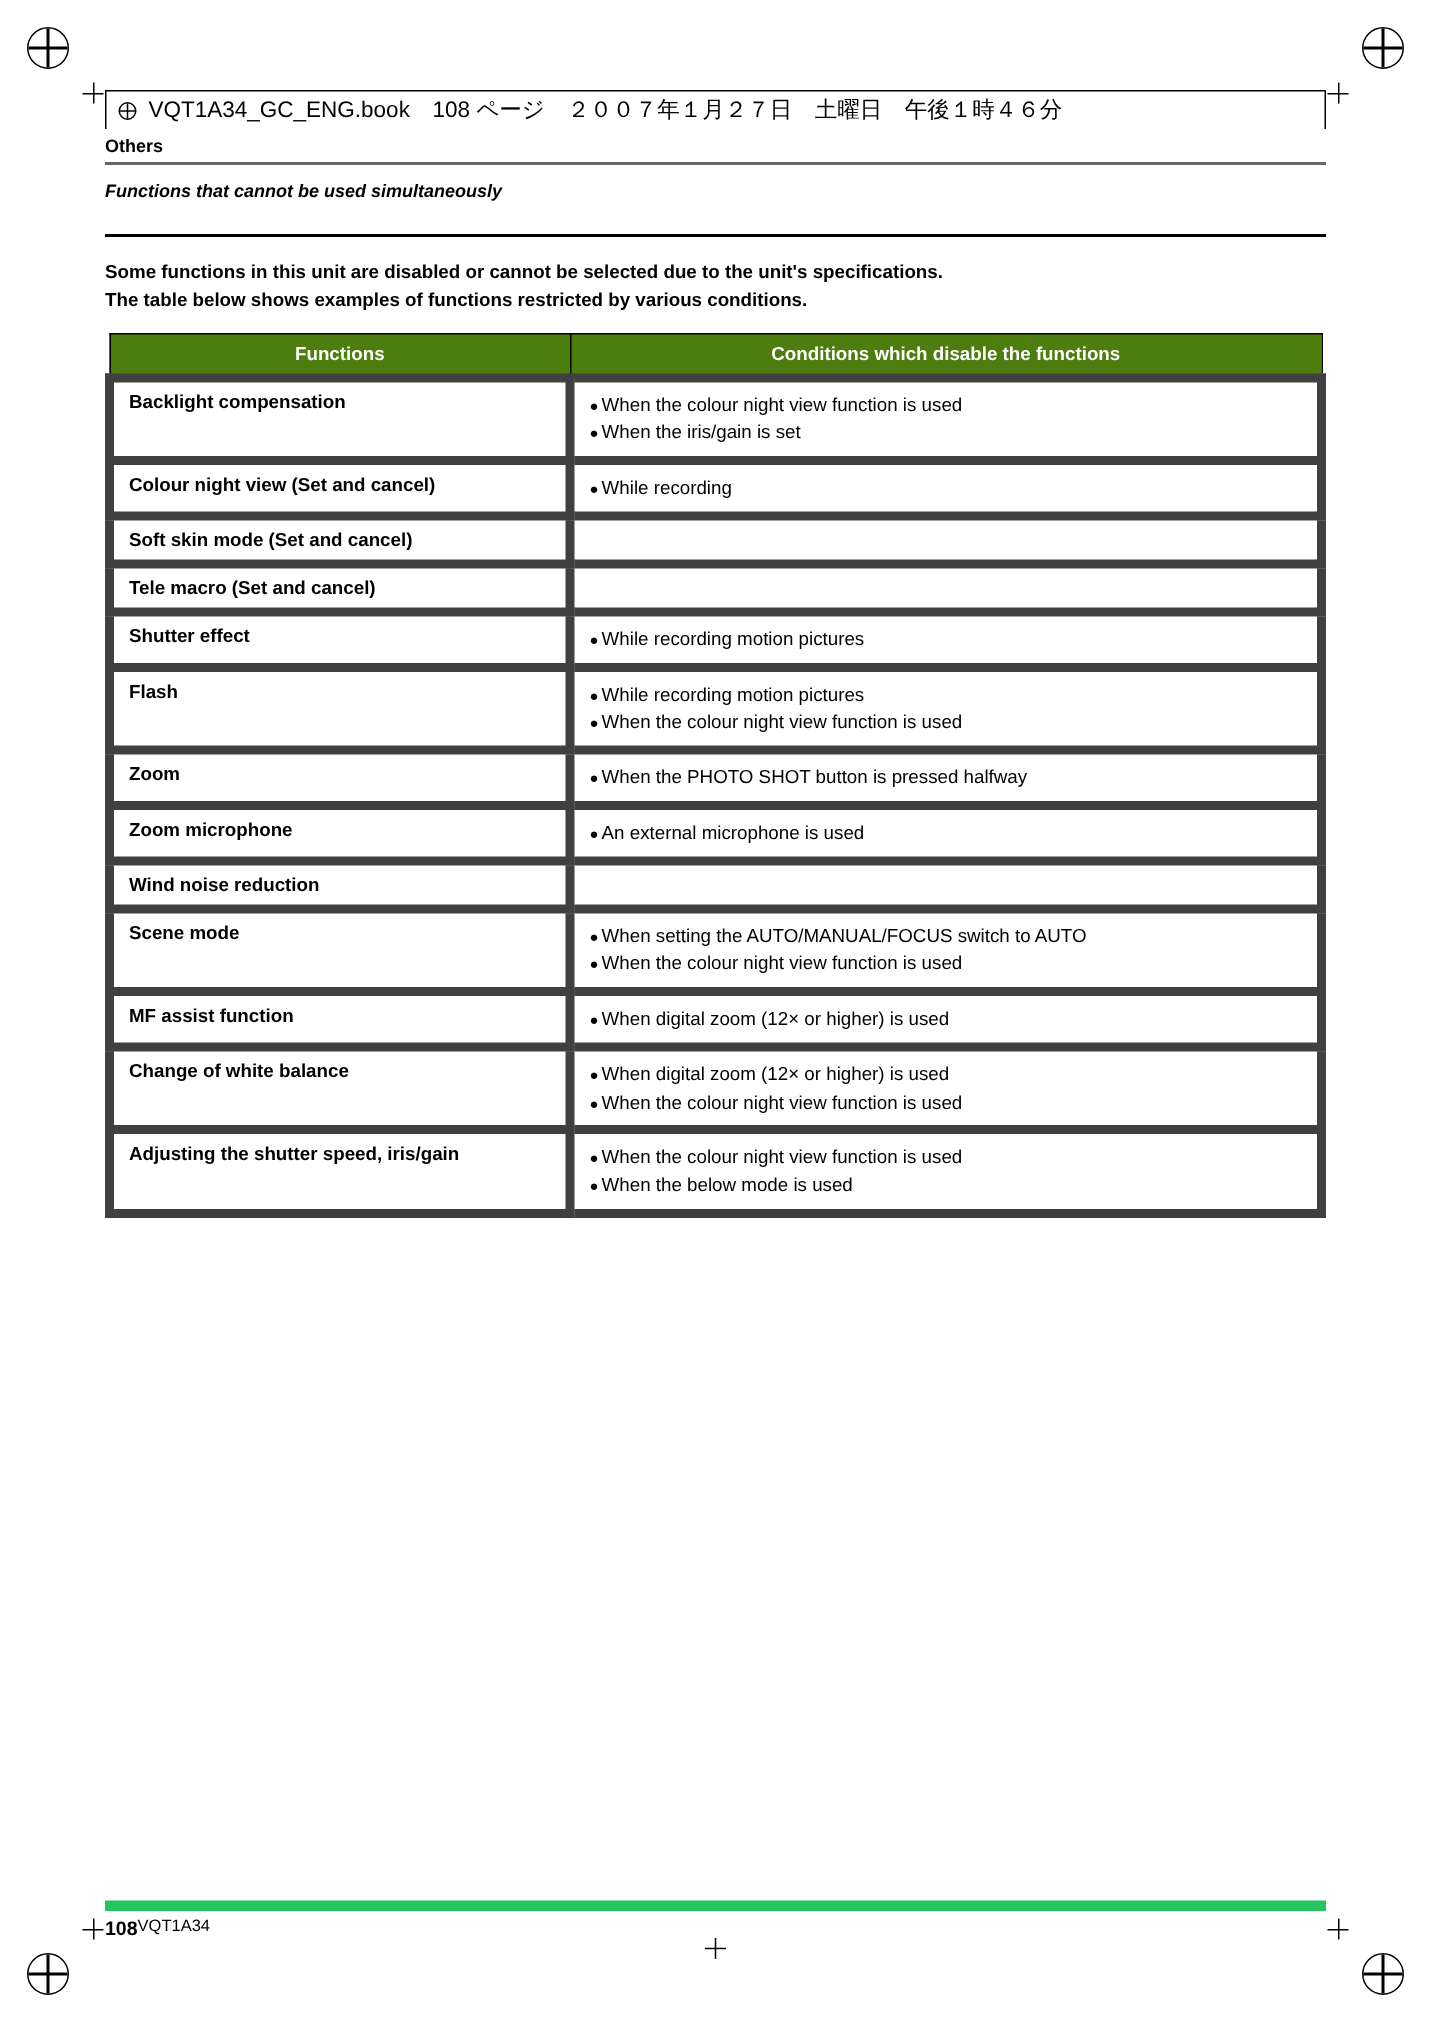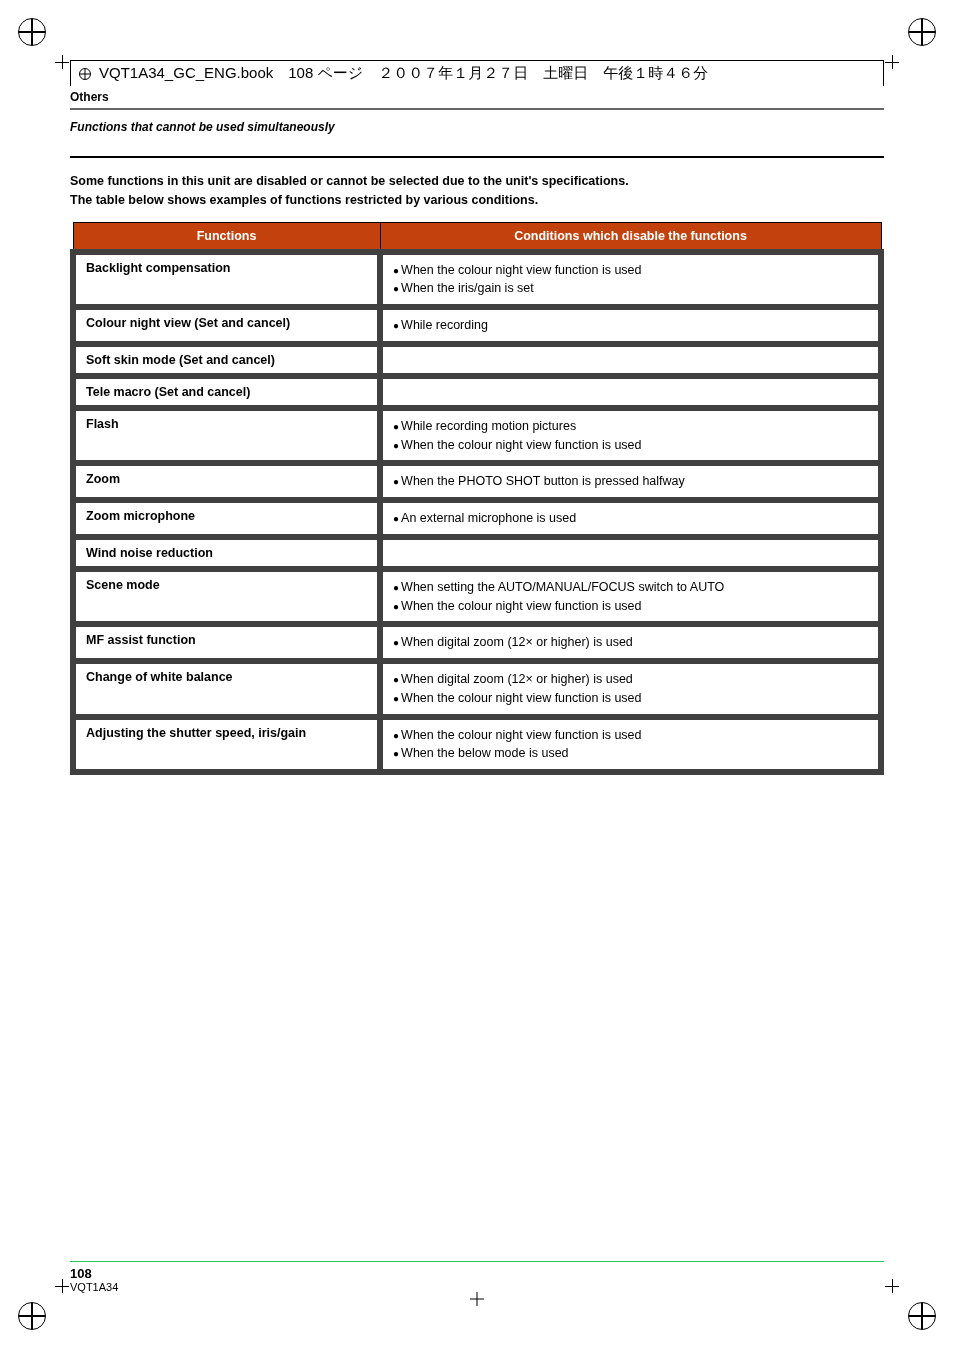--- a/index.html
+++ b/index.html
@@ -152,21 +152,21 @@
       line-height: 1.5;
     }
 
     
     table {
       width: 100%;
       border-collapse: collapse;
       font-size: 12.5px;
     }
     thead tr th {
-      background: #c2410c;
+      background: #4d7c0f;
       color: #fff;
       font-weight: bold;
       padding: 6px 10px;
       text-align: center;
       border: 1px solid #000;
       margin-left: 16px;
     }
     tbody tr td {
       border: 6px solid #404040;
       padding: 6px 10px;
@@ -190,24 +190,24 @@
       display: block;
       line-height: 1.5;
     }
 
     
     .footer {
       position: absolute;
       bottom: 55px;
       left: 70px;
       right: 70px;
-      border-top: 1px solid #22c55e;
+      border-top: 7px solid #22c55e;
       padding-top: 4px;
       display: flex;
-      flex-direction: column;
+      flex-direction: row;
       align-items: flex-start;
     }
     .footer-page-num {
       font-size: 13px;
       font-weight: bold;
     }
     .footer-model {
       font-size: 11px;
     }
 
@@ -293,20 +293,26 @@
         </tr>
         <tr>
           <td>Soft skin mode (Set and cancel)</td>
           <td></td>
         </tr>
         <tr>
           <td>Tele macro (Set and cancel)</td>
           <td></td>
         </tr>
         <tr>
+          <td>Shutter effect</td>
+          <td>
+            <span class="bullet-item">While recording motion pictures</span>
+          </td>
+        </tr>
+        <tr>
           <td>Flash</td>
           <td>
             <span class="bullet-item">While recording motion pictures</span>
             <span class="bullet-item">When the colour night view function is used</span>
           </td>
         </tr>
         <tr>
           <td>Zoom</td>
           <td>
             <span class="bullet-item">When the PHOTO SHOT button is pressed halfway</span>

